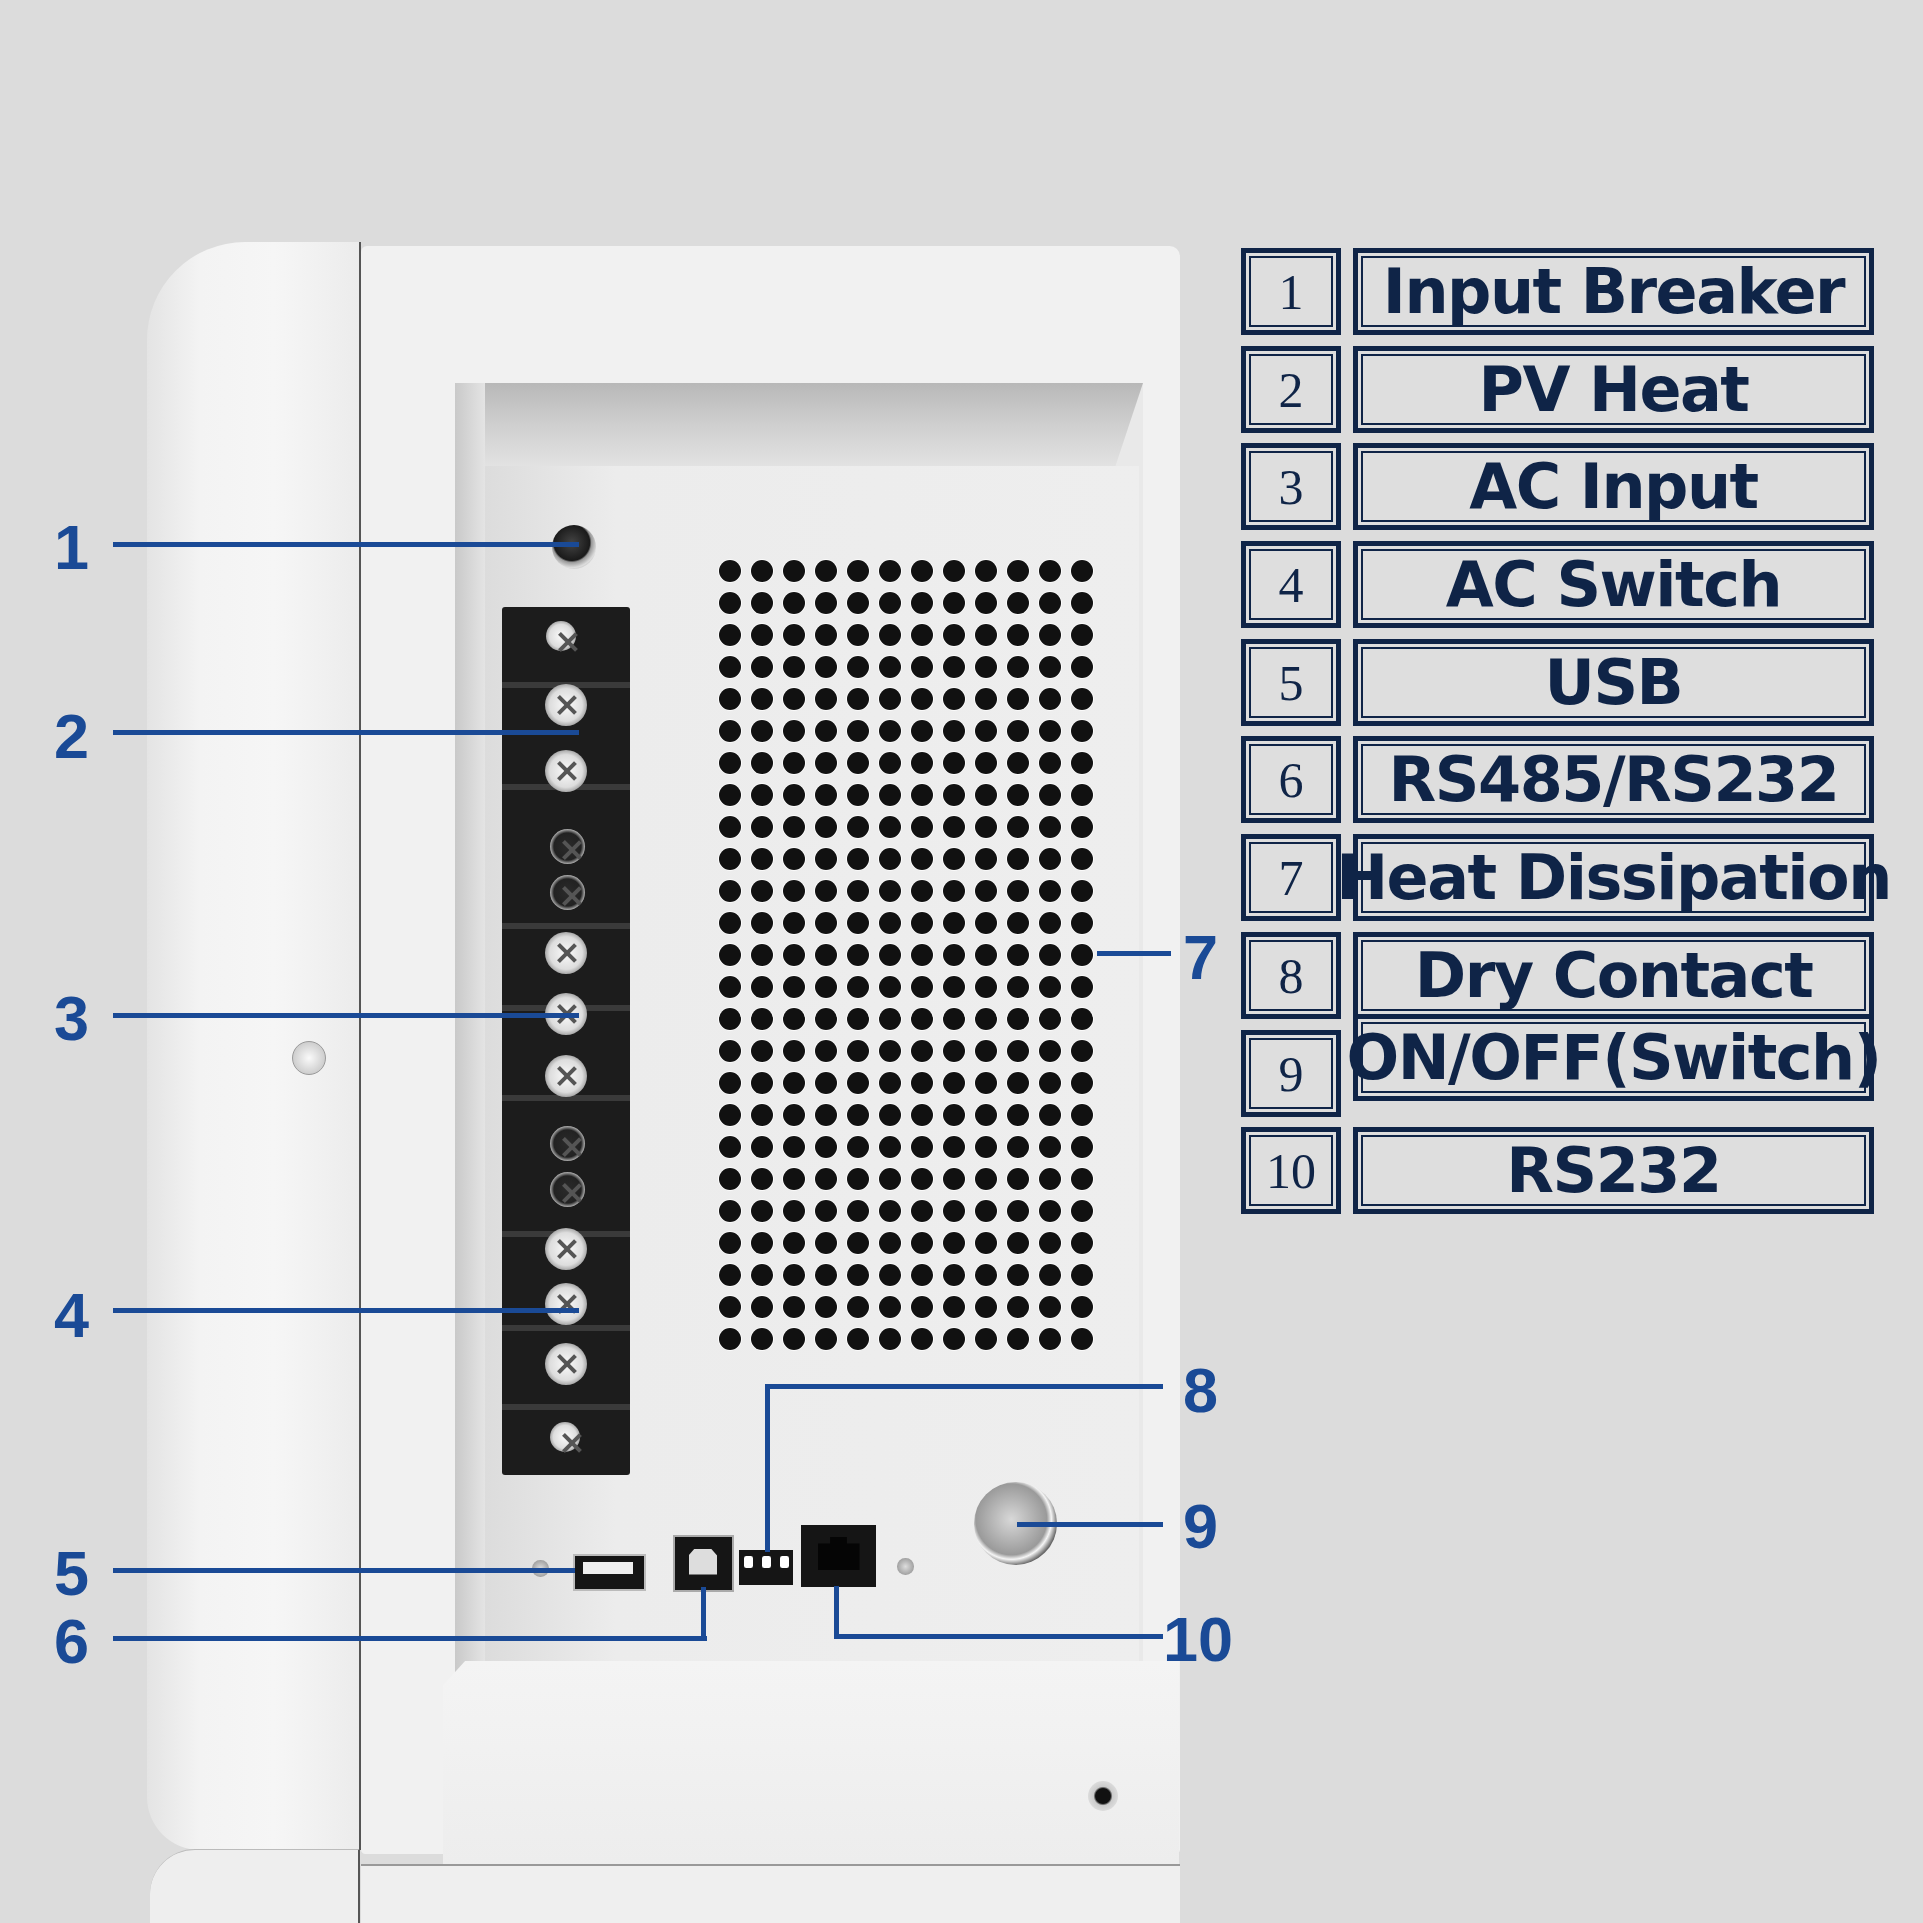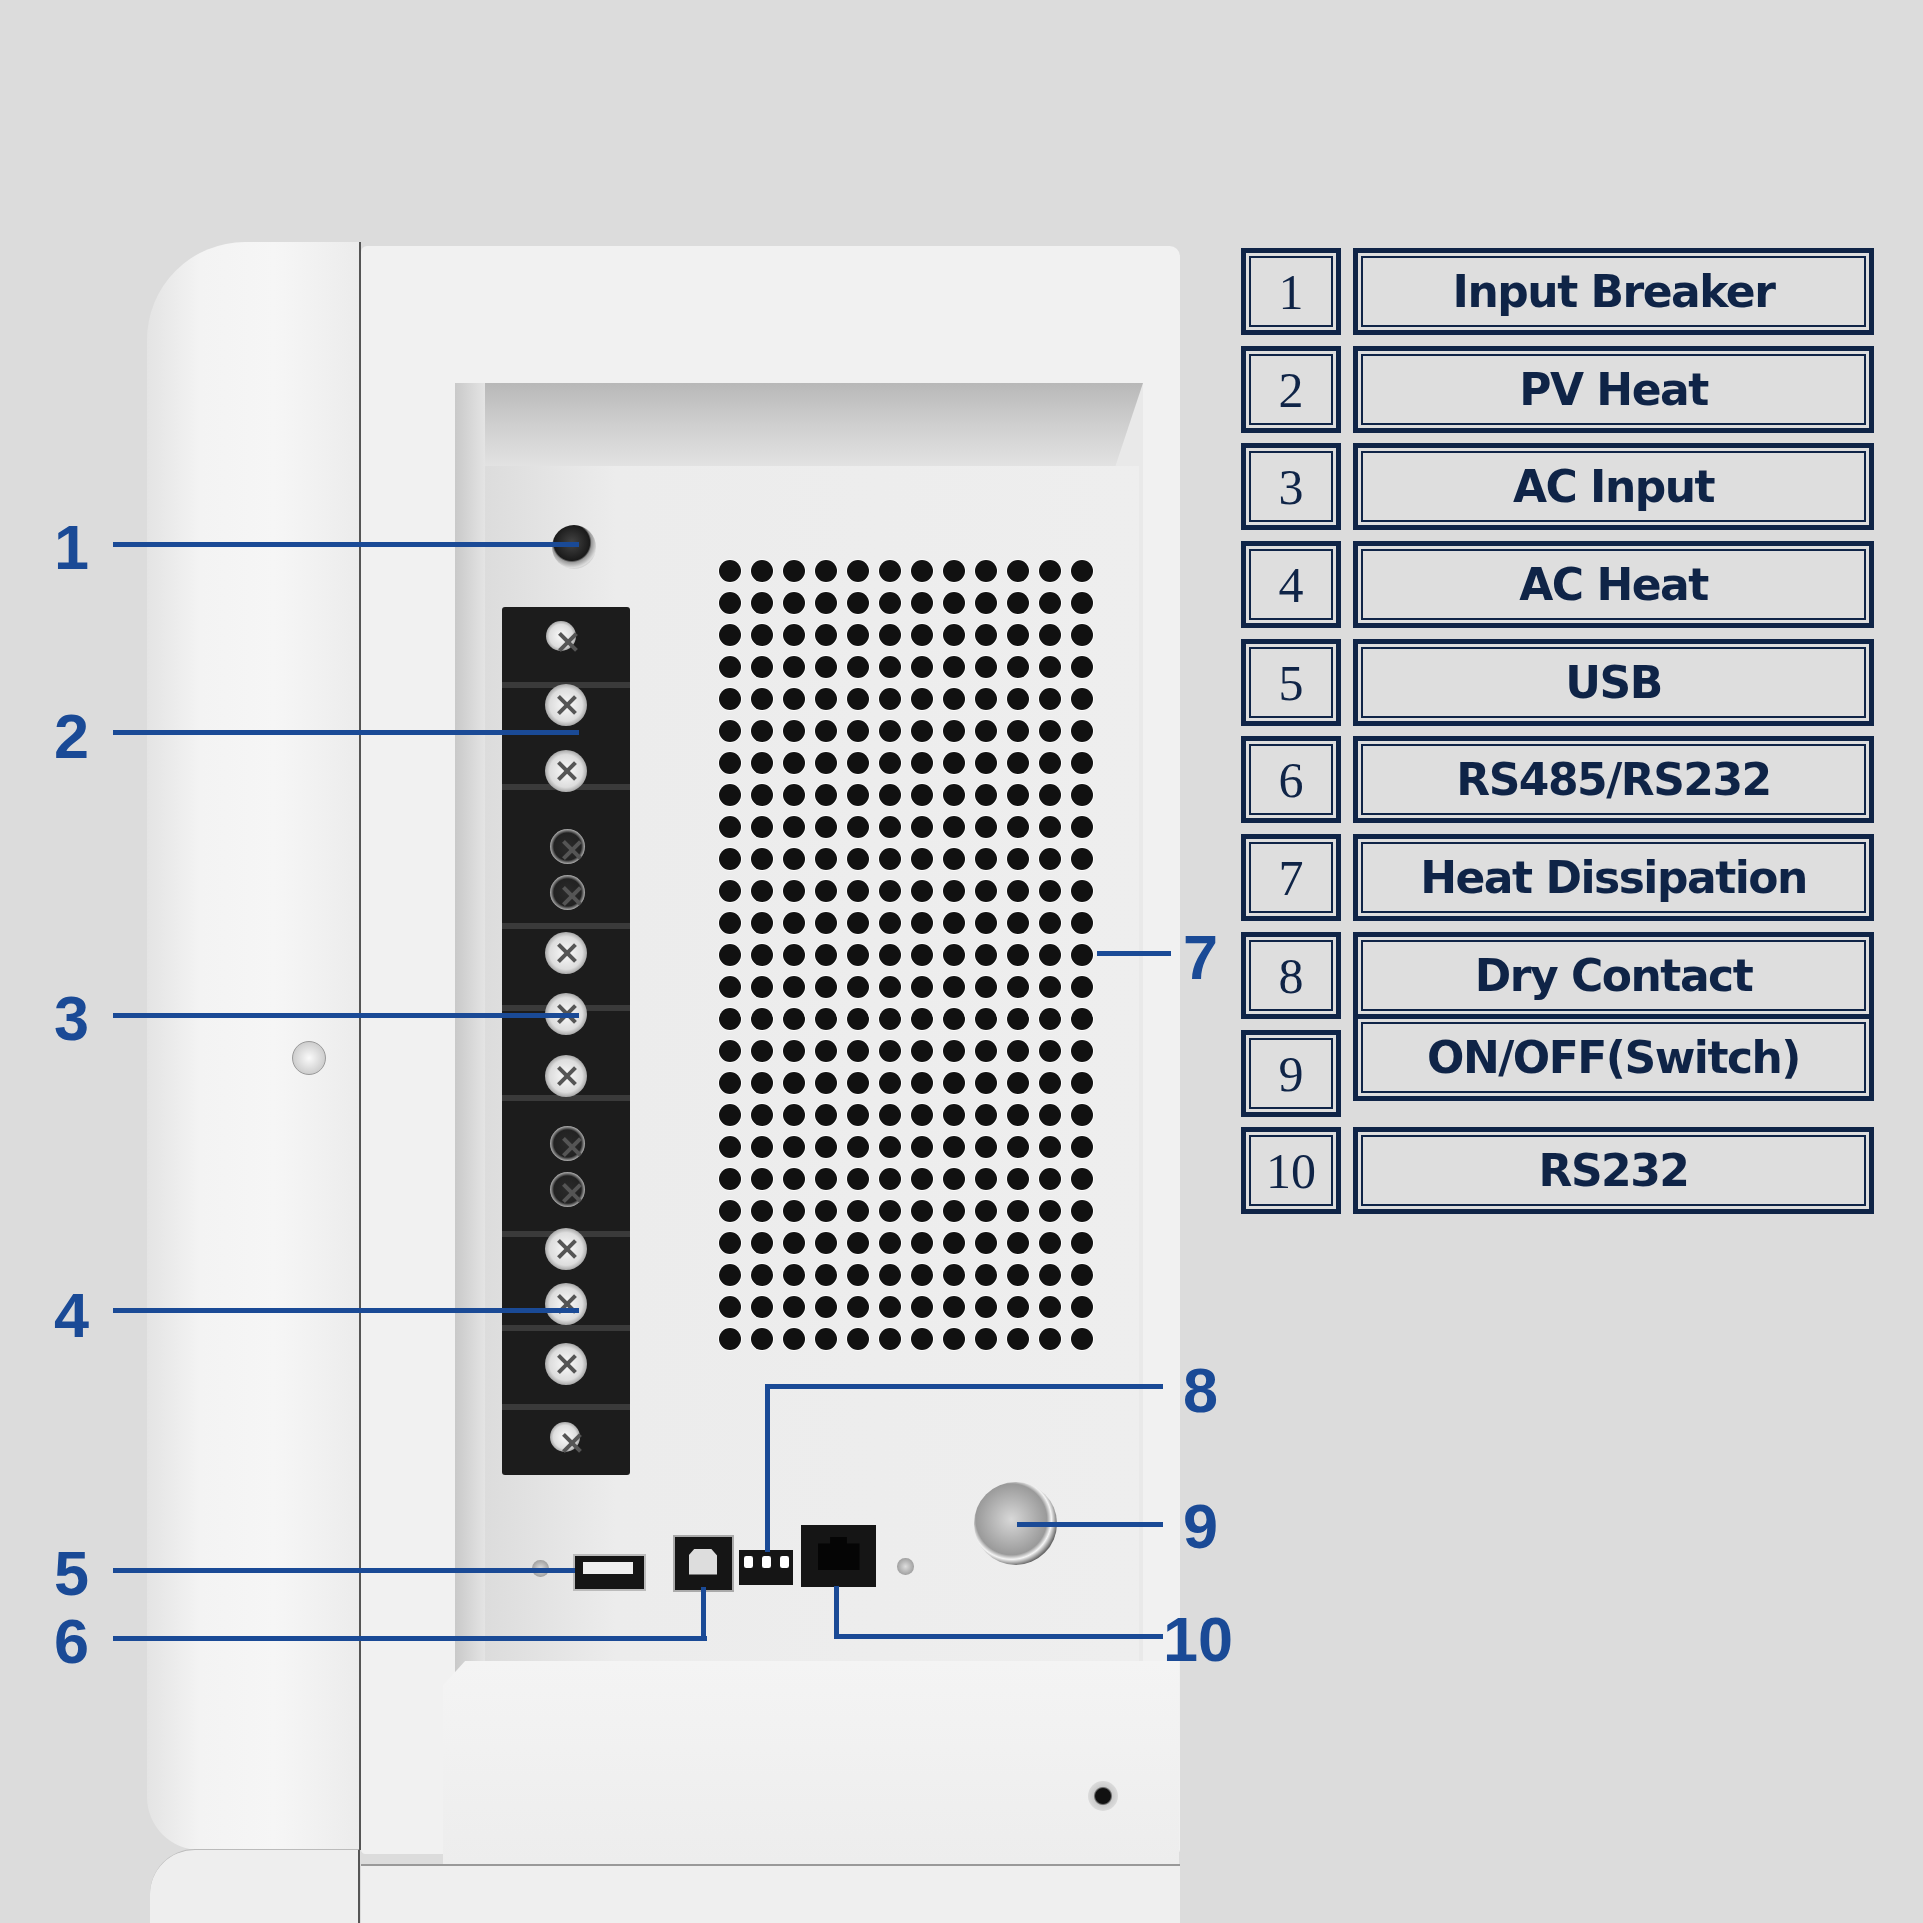--- a/index.html
+++ b/index.html
@@ -36,21 +36,21 @@
   .small-screw{width:16.5px;height:16.5px;border-radius:50%;background:radial-gradient(circle,#ddd,#888);}
   .onoff{left:974px;top:1482px;width:83px;height:83px;border-radius:50%;background:radial-gradient(circle at 45% 45%,#d8d8d8 0%,#9a9a9a 55%,#f5f5f5 62%,#666 72%,#e8e8e8 82%,#888 100%);}
   .hole{left:1088px;top:1781px;width:30px;height:30px;border-radius:50%;background:radial-gradient(circle,#111 35%,#ccc 45%,#eee 100%);}
   .side-screw{left:292px;top:1041px;width:32px;height:32px;border-radius:50%;background:radial-gradient(circle,#fafafa,#bbb);border:0.8px solid #999;}
   
   .cl{background:#1a4a96;}
   .cnum{color:#1a4a96;font-weight:bold;font-size:63px;line-height:1;font-family:"Liberation Sans",sans-serif;}
   
   .leg-num,.leg-lbl{position:absolute;height:77px;border:5.3px solid #0f2447;outline:2.3px solid #0f2447;outline-offset:-10.5px;background:#dedede;box-sizing:content-box;display:flex;align-items:center;justify-content:center;color:#0f2447;}
   .leg-num{left:1241px;width:90px;font-family:"Liberation Serif","DejaVu Serif",serif;font-size:50px;}
-  .leg-lbl{left:1353px;width:511px;font-family:"DejaVu Sans","Liberation Sans",sans-serif;font-weight:bold;font-size:44px;letter-spacing:-1.5px;white-space:nowrap;}
+  .leg-lbl{left:1353px;width:511px;font-family:"DejaVu Sans","Liberation Sans",sans-serif;font-weight:bold;font-size:62px;letter-spacing:-1.5px;white-space:nowrap;}
 </style>
 </head>
 <body>
 
 <div class="abs side-panel"></div>
 <div class="abs side-panel-lower"></div>
 <div class="abs front-frame"></div>
 <div class="abs front-lower"></div>
 <div class="abs recess"></div>
 <div class="abs panel"></div>
@@ -434,21 +434,21 @@
 <div class="abs cnum" style="left:1163px;top:1608px">10</div>
 
 <div>
   <div class="leg-num" style="top:248px">1</div>
   <div class="leg-lbl" style="top:248px">Input Breaker</div>
   <div class="leg-num" style="top:346px">2</div>
   <div class="leg-lbl" style="top:346px">PV Heat</div>
   <div class="leg-num" style="top:443px">3</div>
   <div class="leg-lbl" style="top:443px">AC Input</div>
   <div class="leg-num" style="top:541px">4</div>
-  <div class="leg-lbl" style="top:541px">AC Heat</div>
+  <div class="leg-lbl" style="top:541px">AC Switch</div>
   <div class="leg-num" style="top:639px">5</div>
   <div class="leg-lbl" style="top:639px">USB</div>
   <div class="leg-num" style="top:736px">6</div>
   <div class="leg-lbl" style="top:736px">RS485/RS232</div>
   <div class="leg-num" style="top:834px">7</div>
   <div class="leg-lbl" style="top:834px">Heat Dissipation</div>
   <div class="leg-num" style="top:932px">8</div>
   <div class="leg-lbl" style="top:932px">Dry Contact</div>
   <div class="leg-num" style="top:1030px">9</div>
   <div class="leg-lbl" style="top:1014px">ON/OFF(Switch)</div>

